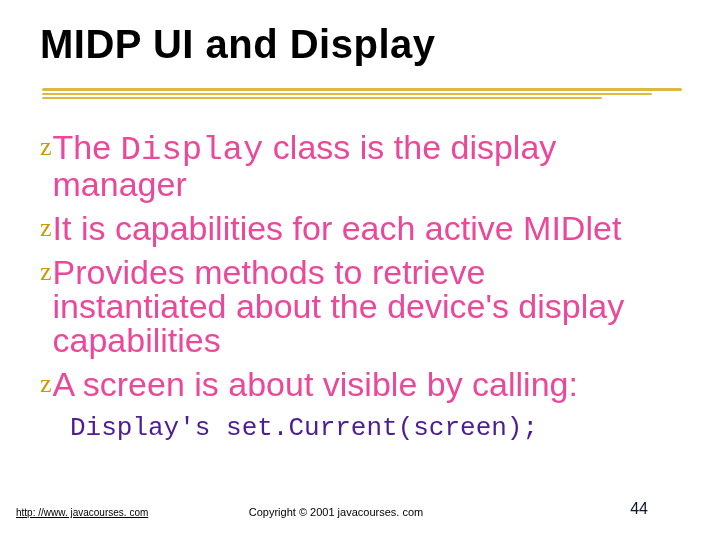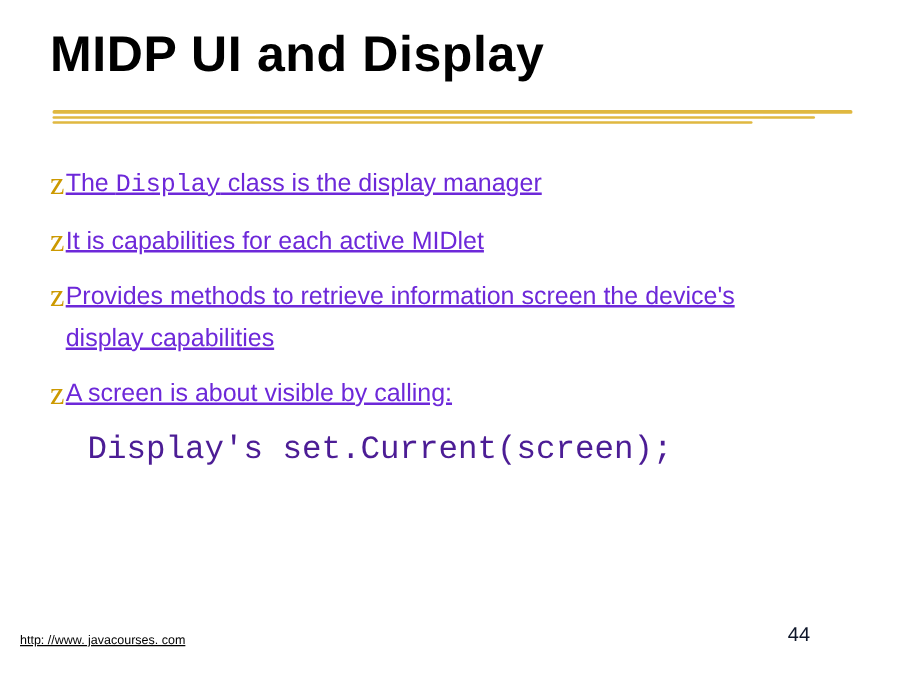--- a/index.html
+++ b/index.html
@@ -55,24 +55,23 @@
     flex: 0 0 auto;
     font-family: "Zapf Dingbats", "Wingdings", serif;
     font-size: 26px;
     color: #cc9900;
     line-height: 34px;
     margin-right: 1px;
     font-weight: normal;
   }
   .bullet-text {
     flex: 1 1 auto;
-    font-size: 20px;
-    color: #6d28d9;
+    font-size: 34px;
+    color: #ec4899;
     line-height: 34px;
-    text-decoration: underline;
   }
   .code {
     font-family: "Courier New", Courier, monospace;
   }
   .code-line {
     font-family: "Courier New", Courier, monospace;
     font-size: 26px;
     color: #4c1d95;
     line-height: 34px;
     margin-left: 30px;
@@ -132,33 +131,34 @@
     <div class="bullet-row">
       <span class="bullet-icon">z</span>
       <span class="bullet-text">
         <span>It is capabilities for each active MIDlet</span>
       </span>
     </div>
 
     <div class="bullet-row">
       <span class="bullet-icon">z</span>
       <span class="bullet-text">
-        <span>Provides methods to retrieve information screen the device's display capabilities</span>
+        <span>Provides methods to retrieve instantiated about the device's display capabilities</span>
       </span>
     </div>
 
     <div class="bullet-row">
       <span class="bullet-icon">z</span>
       <span class="bullet-text">
         <span>A screen is about visible by calling:</span>
       </span>
     </div>
 
     <div class="code-line">Display's set.Current(screen);</div>
 
   </div>
 
   <div class="footer">
     <span class="left">http: //www. javacourses. com</span>
+    <span class="center">Copyright © 2001 javacourses. com</span>
     <span class="right">44</span>
   </div>
 
 </div>
 
 </body></html>

